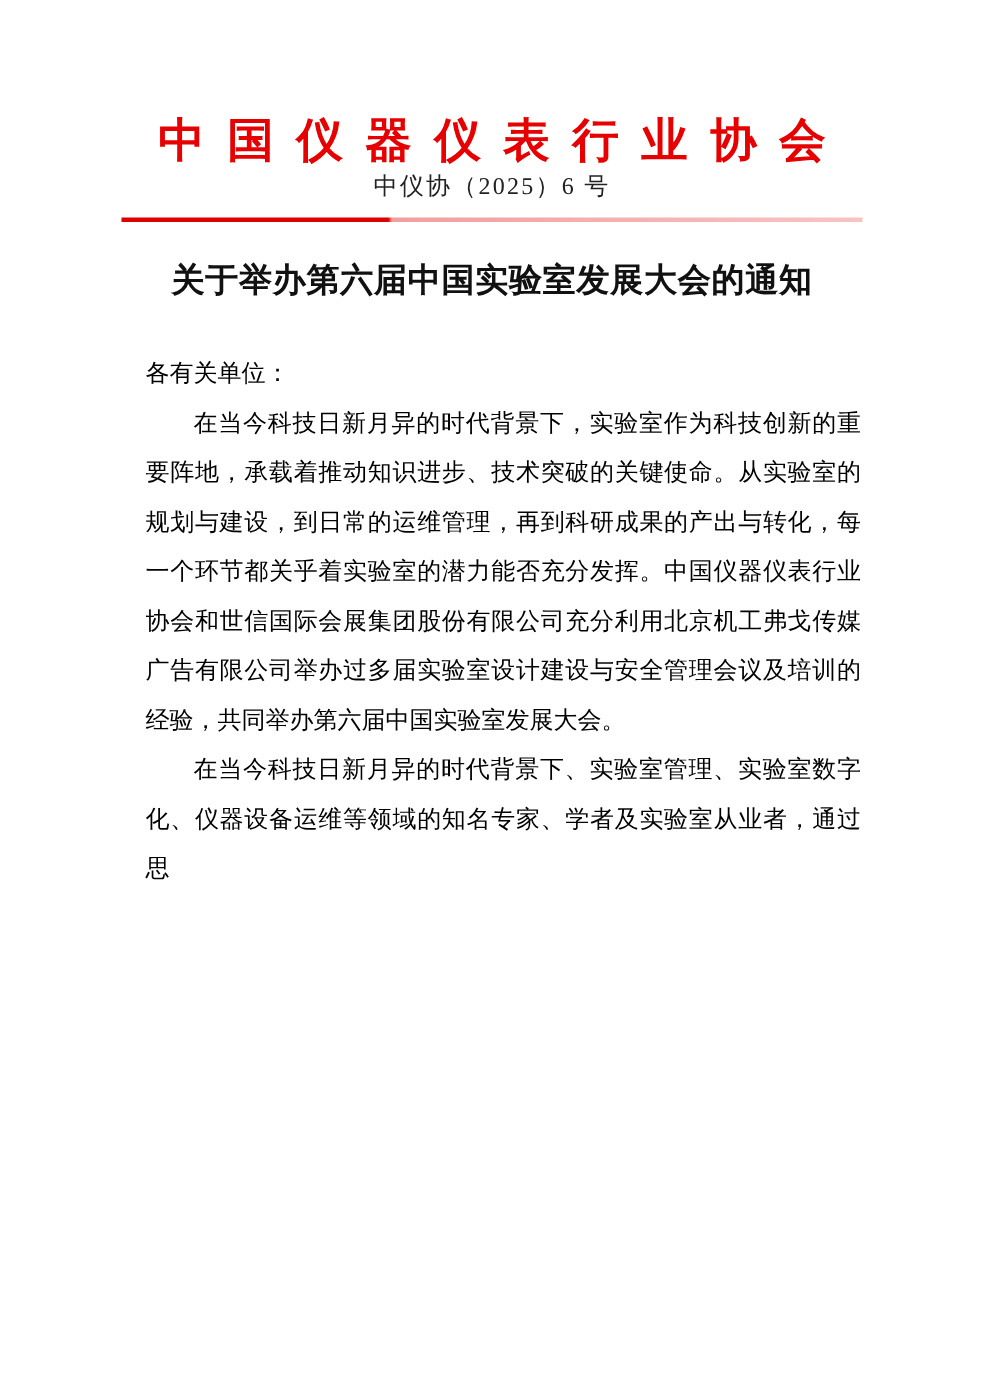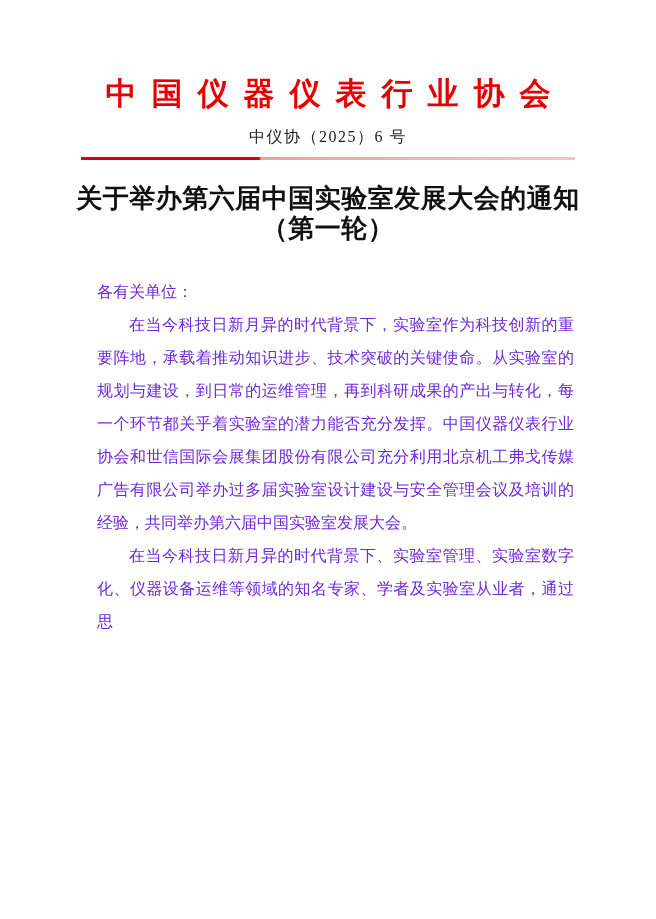--- a/index.html
+++ b/index.html
@@ -23,21 +23,21 @@
     text-align: center;
     color: #e60000;
     font-size: 31px;
     font-weight: bold;
     line-height: 36px;
     letter-spacing: 15px;
     padding-left: 15px; 
     white-space: nowrap;
   }
   .doc-number {
-    margin-top: 14px;
+    margin-top: 2px;
     text-align: center;
     font-size: 16px;
     line-height: 22px;
     letter-spacing: 1.5px;
     color: #222222;
   }
   .red-rule {
     width: 494px;
     height: 3px;
     margin: 9px auto 0 auto;
@@ -45,30 +45,30 @@
       #dd0000 0%, #dd0000 36%,
       #f29e9e 36.5%, #f9c3c3 100%);
   }
   .title-block {
     margin-top: 24px;
     text-align: center;
     font-weight: bold;
     color: #111111;
   }
   .title-line {
-    font-size: 26px;
+    font-size: 22px;
     line-height: 30px;
     letter-spacing: 0.5px;
   }
   .body-text {
     margin: 31px 82px 0 97px;
     font-size: 16px;
     line-height: 33px;
     text-align: justify;
-    color: #6d28d9;
+    color: #000000;
   }
   .body-text p {
     margin: 0;
     padding: 0;
     text-indent: 2em;
   }
   .body-text p.salutation {
     text-indent: 0;
   }
 </style>
@@ -78,21 +78,20 @@
 <div class="page">
 
   <div class="org-title">中国仪器仪表行业协会</div>
 
   <div class="doc-number">中仪协（2025）6 号</div>
 
   <div class="red-rule"></div>
 
   <div class="title-block">
     <div class="title-line">关于举办第六届中国实验室发展大会的通知</div>
-    <div class="title-line">（第一轮）</div>
   </div>
 
   <div class="body-text">
     <p class="salutation">各有关单位：</p>
     <p>在当今科技日新月异的时代背景下，实验室作为科技创新的重要阵地，承载着推动知识进步、技术突破的关键使命。从实验室的规划与建设，到日常的运维管理，再到科研成果的产出与转化，每一个环节都关乎着实验室的潜力能否充分发挥。中国仪器仪表行业协会和世信国际会展集团股份有限公司充分利用北京机工弗戈传媒广告有限公司举办过多届实验室设计建设与安全管理会议及培训的经验，共同举办第六届中国实验室发展大会。</p>
     <p>在当今科技日新月异的时代背景下、实验室管理、实验室数字化、仪器设备运维等领域的知名专家、学者及实验室从业者，通过思</p>
   </div>
 
 </div>
 

